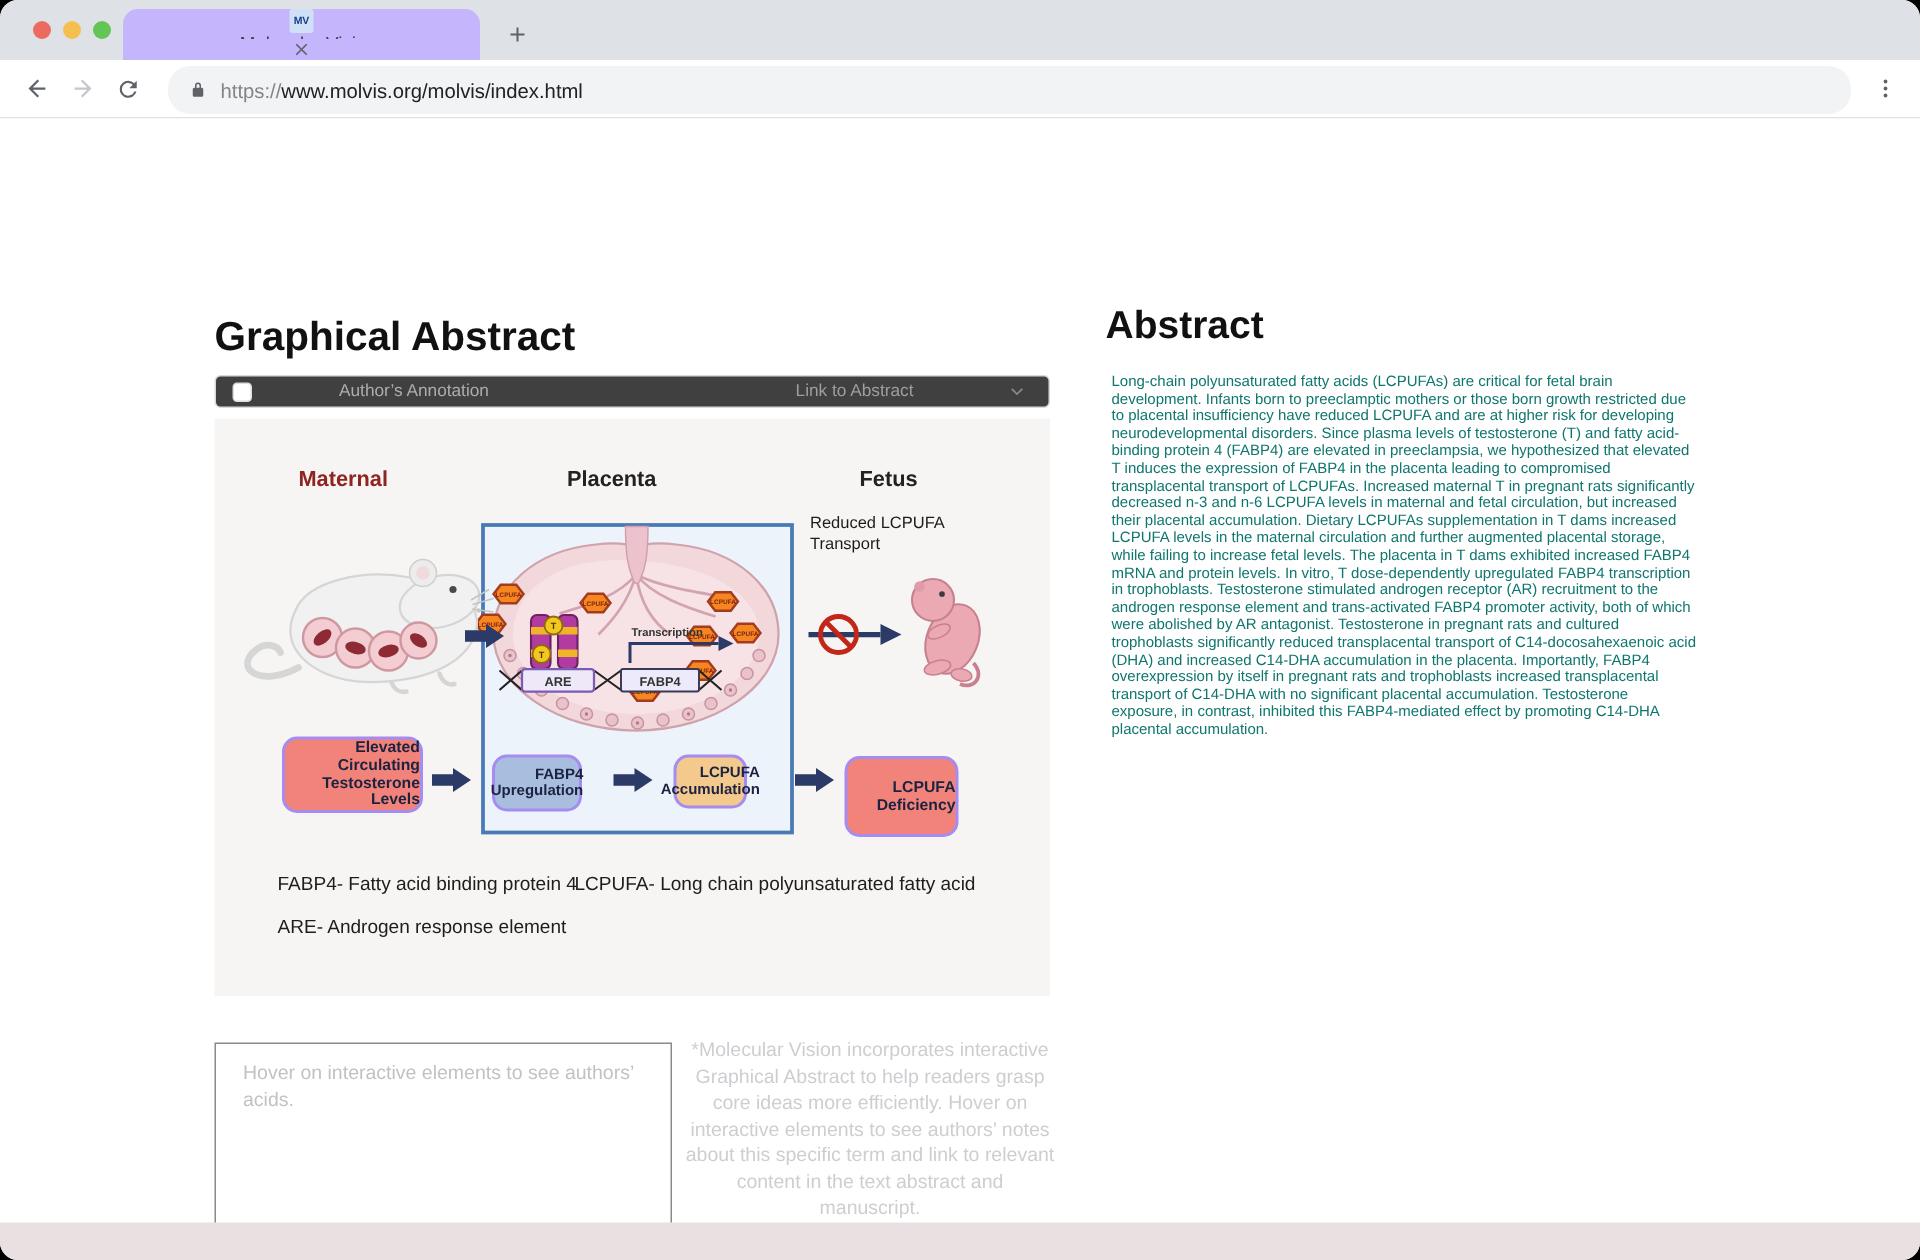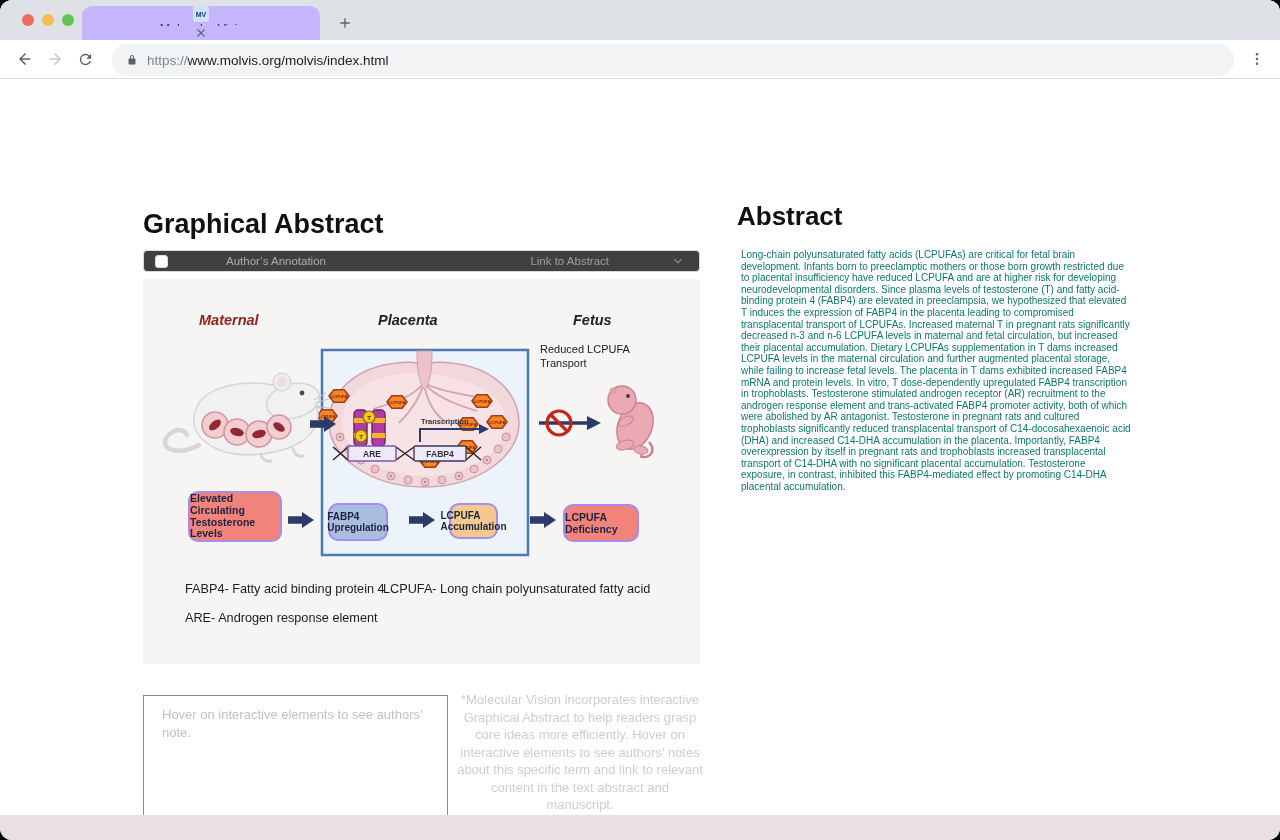--- a/index.html
+++ b/index.html
@@ -34,32 +34,32 @@
   .h-abs{left:737px;top:122px;font-size:26px;}
   .ann-bar{position:absolute;left:143px;top:171px;width:557px;height:22px;border:1px solid #d9d9d9;
            border-radius:4px;box-sizing:border-box;display:flex;align-items:center;background:#404040;gap:40px;}
   .ann-check{width:11px;height:11px;border:1.5px solid #dcdcdc;border-radius:3px;margin:0 18px 0 11px;background:#fff;}
   .ann-label{font-size:11.5px;color:#adadad;flex:1 1 auto;}
   .ann-link{font-size:11.5px;color:#9e9e9e;margin-right:22px;}
   .ann-chev{margin-right:14px;display:flex;align-items:center;}
   
   .figure{position:absolute;left:143px;top:200px;width:557px;height:385px;background:#f6f5f4;}
   .fig-art{position:absolute;left:0;top:0;}
-  .col-label{position:absolute;font-size:14.5px;font-weight:bold;color:#222;font-style:italic;}
+  .col-label{position:absolute;font-size:14.5px;font-weight:bold;color:#222;}
   .col-maternal{left:56px;top:33px;color:#8f2420;}
   .col-placenta{left:235px;top:33px;}
   .col-fetus{left:430px;top:33px;}
   .reduced{position:absolute;left:397px;top:64px;width:104px;font-size:11px;line-height:1.25;color:#1c1c1c;}
   .fbox{position:absolute;border:2px solid #a58cf0;border-radius:10px;box-sizing:border-box;
-        display:flex;align-items:center;justify-content:center;text-align:left;
+        display:flex;align-items:center;justify-content:center;text-align:right;
         font-weight:bold;color:#1c2340;}
   .fbox-testosterone{left:45px;top:212px;width:94px;height:51px;background:#f2837a;font-size:10.5px;line-height:1.12;}
   .fbox-fabp4{left:185px;top:224px;width:60px;height:38px;background:#a9bedf;font-size:10px;line-height:1.15;}
   .fbox-accum{left:306px;top:224px;width:49px;height:36px;background:#f4c98d;font-size:10px;line-height:1.15;}
-  .fbox-def{left:420px;top:225px;width:76px;height:38px;background:#f2837a;font-size:10.5px;line-height:1.15;}
+  .fbox-def{left:420px;top:225px;width:76px;height:54px;background:#f2837a;font-size:10.5px;line-height:1.15;}
   .legend-item{position:absolute;font-size:12.7px;color:#1d1d1d;white-space:nowrap;}
   .lg0{left:42px;top:303px;} .lg1{left:240px;top:303px;} .lg2{left:42px;top:332px;}
   .hex text{font-size:4.3px;font-weight:bold;fill:#7a1f14;text-anchor:middle;}
   .genelabel{font-size:8.5px;font-weight:bold;fill:#333;text-anchor:middle;}
   .ligand{font-size:6px;font-weight:bold;fill:#4a3505;text-anchor:middle;}
   .transcription{font-size:7.5px;font-weight:600;fill:#333;}
   
   .authors-box{position:absolute;left:143px;top:616px;width:305px;height:151px;border:1px solid #8a8a8a;
                box-sizing:border-box;background:#fff;}
   .authors-title{margin:13px 0 0 18px;font-size:15.5px;font-weight:bold;color:#111;}
@@ -320,21 +320,21 @@
       <div class="fbox fbox-fabp4">FABP4 Upregulation</div>
       <div class="fbox fbox-accum">LCPUFA Accumulation</div>
       <div class="fbox fbox-def">LCPUFA Deficiency</div>
 
       <div class="legend-item lg0">FABP4- Fatty acid binding protein 4</div>
       <div class="legend-item lg1">LCPUFA- Long chain polyunsaturated fatty acid</div>
       <div class="legend-item lg2">ARE- Androgen response element</div>
     </div>
 
     <div class="authors-box">
-      <div class="authors-hint">Hover on interactive elements to see authors’ note.</div>
+      <div class="authors-hint">Hover on interactive elements to see authors’ acids.</div>
     </div>
 
     <div class="side-notes">
       <p class="n1">*Molecular Vision incorporates interactive Graphical Abstract to help readers grasp core ideas more efficiently. Hover on interactive elements to see authors’ notes about this specific term and link to relevant content in the text abstract and manuscript.</p>
 
     </div>
 
     <h1 class="h-abs">Abstract</h1>
     <p class="abstract-body">Long-chain polyunsaturated fatty acids (LCPUFAs) are critical for fetal brain development. Infants born to preeclamptic mothers or those born growth restricted due to placental insufficiency have reduced LCPUFA and are at higher risk for developing neurodevelopmental disorders. Since plasma levels of testosterone (T) and fatty acid-binding protein 4 (FABP4) are elevated in preeclampsia, we hypothesized that elevated T induces the expression of FABP4 in the placenta leading to compromised transplacental transport of LCPUFAs. Increased maternal T in pregnant rats significantly decreased n-3 and n-6 LCPUFA levels in maternal and fetal circulation, but increased their placental accumulation. Dietary LCPUFAs supplementation in T dams increased LCPUFA levels in the maternal circulation and further augmented placental storage, while failing to increase fetal levels. The placenta in T dams exhibited increased FABP4 mRNA and protein levels. In vitro, T dose-dependently upregulated FABP4 transcription in trophoblasts. Testosterone stimulated androgen receptor (AR) recruitment to the androgen response element and trans-activated FABP4 promoter activity, both of which were abolished by AR antagonist. Testosterone in pregnant rats and cultured trophoblasts significantly reduced transplacental transport of C14-docosahexaenoic acid (DHA) and increased C14-DHA accumulation in the placenta. Importantly, FABP4 overexpression by itself in pregnant rats and trophoblasts increased transplacental transport of C14-DHA with no significant placental accumulation. Testosterone exposure, in contrast, inhibited this FABP4-mediated effect by promoting C14-DHA placental accumulation.</p>
   </div>

